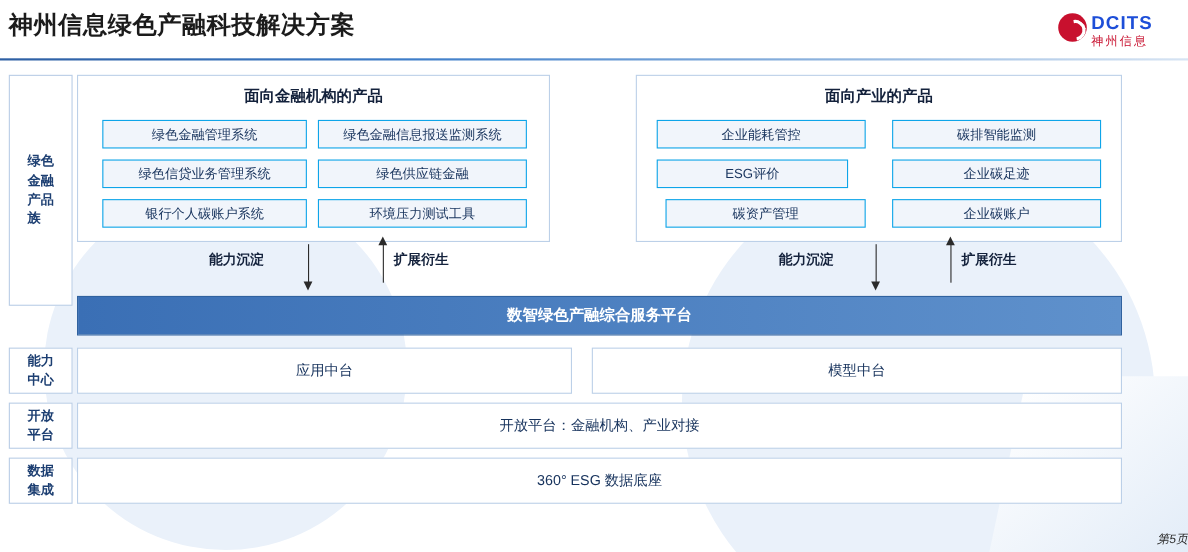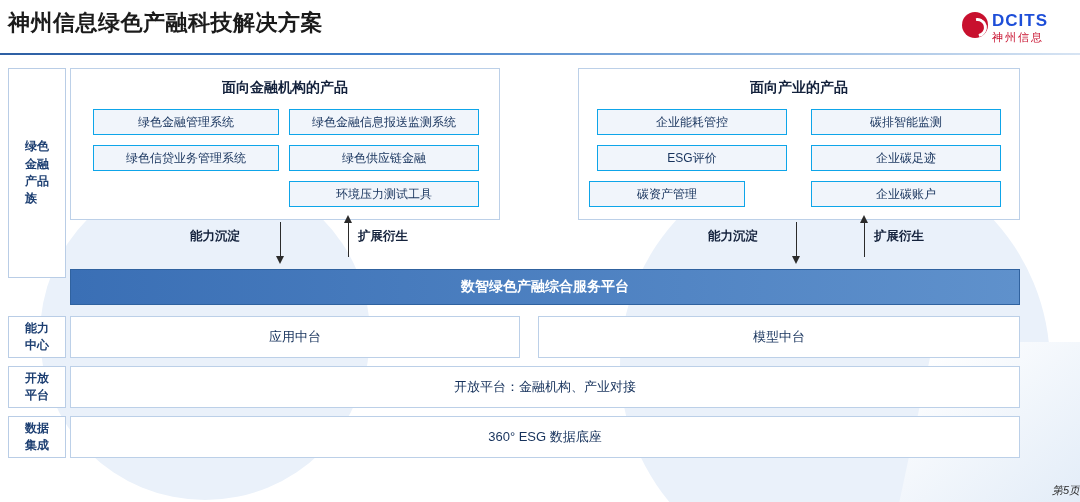--- a/index.html
+++ b/index.html
@@ -255,30 +255,31 @@
       <div>集成</div>
     </div>
   </div>
 
   <div class="panel" id="panel-fin">
     <div class="panel-title">面向金融机构的产品</div>
     <div class="cell" style="left:22px;  top:40px;  width:186px;">绿色金融管理系统</div>
     <div class="cell" style="left:218px; top:40px;  width:190px;">绿色金融信息报送监测系统</div>
     <div class="cell" style="left:22px;  top:76px;  width:186px;">绿色信贷业务管理系统</div>
     <div class="cell" style="left:218px; top:76px;  width:190px;">绿色供应链金融</div>
+    <div class="cell" style="left:22px;  top:112px; width:186px;">银行个人碳账户系统</div>
     <div class="cell" style="left:218px; top:112px; width:190px;">环境压力测试工具</div>
   </div>
 
   <div class="panel" id="panel-ind">
     <div class="panel-title">面向产业的产品</div>
     <div class="cell" style="left:18px;  top:40px;  width:190px;">企业能耗管控</div>
     <div class="cell" style="left:232px; top:40px;  width:190px;">碳排智能监测</div>
-    <div class="cell" style="left:18px;  top:76px;  width:190px;">ESG评价</div>
+    <div class="cell" style="left:18px;  top:76px;  width:174px;">ESG评价</div>
     <div class="cell" style="left:232px; top:76px;  width:190px;">企业碳足迹</div>
-    <div class="cell" style="left:10px;  top:112px; width:156px;">碳资产管理</div>
+    <div class="cell" style="left:26px;  top:112px; width:182px;">碳资产管理</div>
     <div class="cell" style="left:232px; top:112px; width:190px;">企业碳账户</div>
   </div>
 
   <div class="flow-label" style="left:190px; top:174px;">能力沉淀</div>
   <div class="arrow down" style="left:280px; top:168px; height:35px;"></div>
   <div class="arrow up" style="left:348px; top:168px; height:35px;"></div>
   <div class="flow-label" style="left:358px; top:174px;">扩展衍生</div>
 
   <div class="flow-label" style="left:708px; top:174px;">能力沉淀</div>
   <div class="arrow down" style="left:796px; top:168px; height:35px;"></div>

